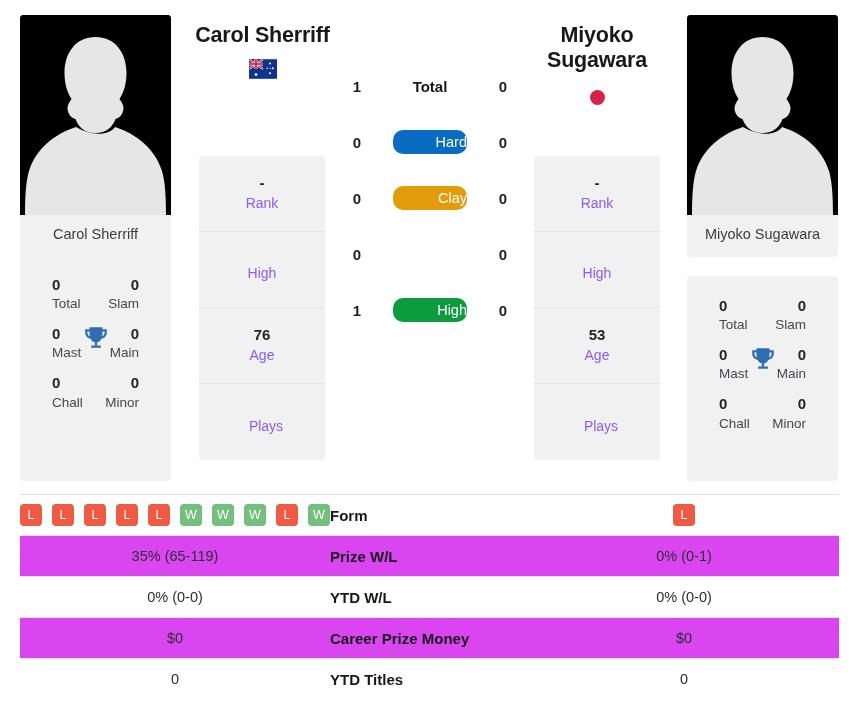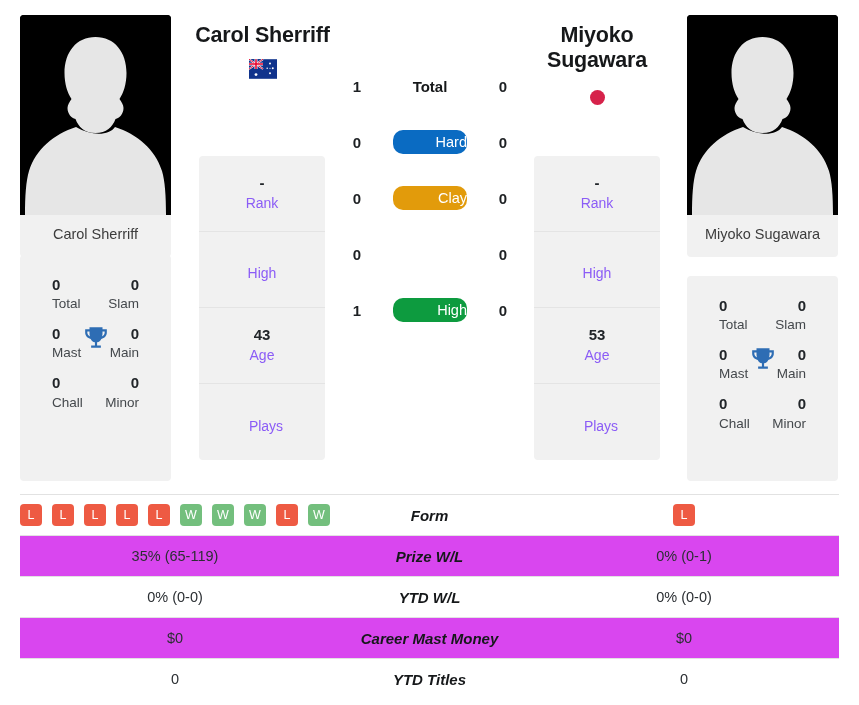--- a/index.html
+++ b/index.html
@@ -111,21 +111,21 @@
   }
   .cmp-table tr { height: 41px; }
   .cmp-table tr.shaded { background: #d946ef; margin-left: 10px; }
   .cmp-table td {
     border-top: 1px solid #e2e2e2;
     font-size: 14.5px; color: #2b2f33; vertical-align: middle;
   }
   .cmp-table tr:first-child td { border-top: 1px solid #e2e2e2; }
   .cmp-table td.side { width: 310px; text-align: center; }
   .cmp-table td.mid {
-    text-align: center; font-weight: 700; font-size: 15px; color: #16181a; font-style: italic;
+    text-align: left; font-weight: 700; font-size: 15px; color: #16181a;
   }
   .form-wrap { display: flex; gap: 10px; justify-content: center; align-items: center; }
   .form-badge {
     width: 22px; height: 22px; border-radius: 4px;
     display: inline-flex; align-items: center; justify-content: center;
     font-size: 12.5px; color: #ffffff; font-weight: 400;
   }
   .form-badge.W { background: #73bf7d; }
   .form-badge.L { background: #ee5a43; }
 </style>
@@ -180,21 +180,21 @@
   <div class="info-stack left">
     <div class="info-row">
       <div class="info-val">-</div>
       <div class="info-lab">Rank</div>
     </div>
     <div class="info-row">
       <div class="info-val"></div>
       <div class="info-lab">High</div>
     </div>
     <div class="info-row">
-      <div class="info-val">43</div>
+      <div class="info-val">76</div>
       <div class="info-lab">Age</div>
     </div>
     <div class="info-row">
       <div class="info-val"></div>
       <div class="info-lab">Plays</div>
     </div>
   </div>
 
   <div class="player-head left">
     <div class="player-name-big">Carol Sherriff</div>
@@ -355,21 +355,21 @@
         <td class="mid">Prize W/L</td>
         <td class="side">0% (0-1)</td>
       </tr>
       <tr>
         <td class="side">0% (0-0)</td>
         <td class="mid">YTD W/L</td>
         <td class="side">0% (0-0)</td>
       </tr>
       <tr class="shaded">
         <td class="side">$0</td>
-        <td class="mid">Career Mast Money</td>
+        <td class="mid">Career Prize Money</td>
         <td class="side">$0</td>
       </tr>
       <tr>
         <td class="side">0</td>
         <td class="mid">YTD Titles</td>
         <td class="side">0</td>
       </tr>
     </tbody>
   </table>
 

